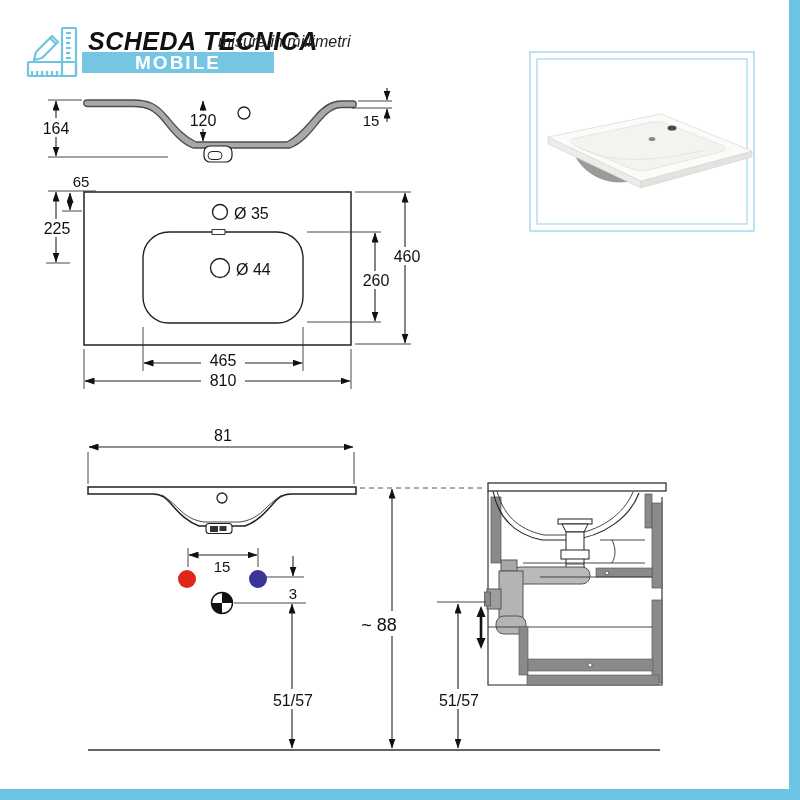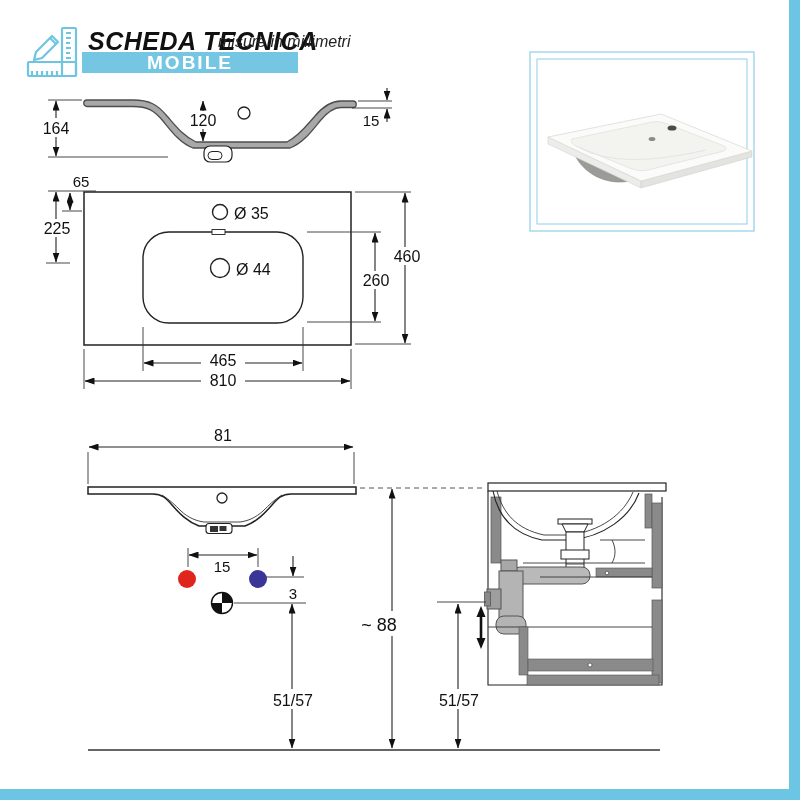--- a/index.html
+++ b/index.html
@@ -2,21 +2,21 @@
 <html><head>
 <meta charset="utf-8">
 <style>
   html,body{margin:0;padding:0;}
   body{width:800px;height:800px;position:relative;background:#ffffff;overflow:hidden;
        font-family:"Liberation Sans", sans-serif;}
   #stage{position:absolute;left:0;top:0;width:800px;height:800px;}
   .hdr-title{position:absolute;left:88px;top:27px;font-size:25px;font-weight:bold;
              font-style:italic;color:#111;letter-spacing:.5px;white-space:nowrap;}
   .hdr-sub{position:absolute;left:218px;top:33px;font-size:16px;font-style:italic;color:#222;white-space:nowrap;}
-  .hdr-banner{position:absolute;left:82px;top:52px;width:216px;height:21px;background:#74c6e2;
+  .hdr-banner{position:absolute;left:82px;top:52px;width:192px;height:21px;background:#74c6e2;
               color:#ffffff;font-weight:bold;font-size:19px;letter-spacing:2px;text-align:center;
               line-height:22px;}
   .hdr-icon{position:absolute;left:22px;top:24px;width:64px;height:58px;}
   svg text{font-family:"Liberation Sans", sans-serif;fill:#111;}
   .dim{font-size:16px;}
   .dim-s{font-size:15px;}
   .dim-l{font-size:18px;}
   .ln{stroke:#222;stroke-width:1.1;fill:none;}
   .thin{stroke:#333;stroke-width:0.9;fill:none;}
   .wbg{fill:#ffffff;}

